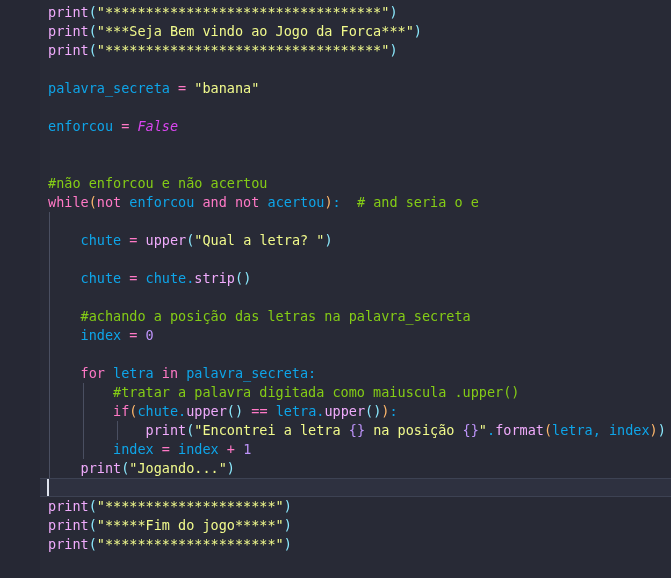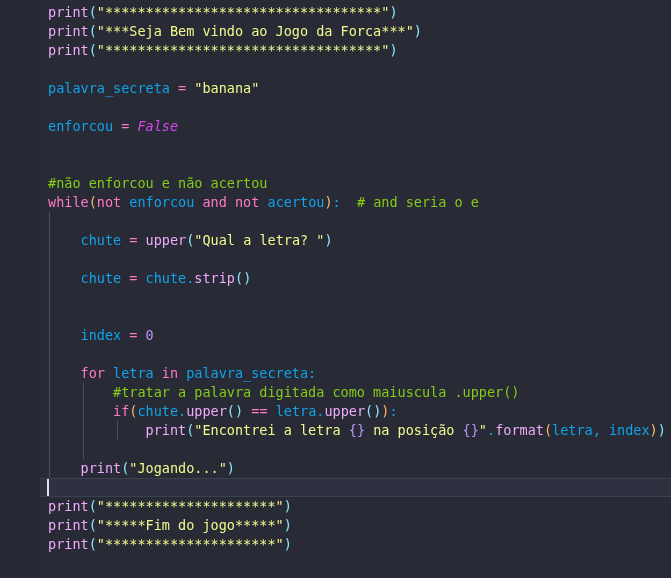--- a/index.html
+++ b/index.html
@@ -146,26 +146,28 @@
       <div class="line" style="top: 98px;"></div>
       <div class="line" style="top: 117px;"><span class="t-plain">enforcou</span><span class="t-plain"> </span><span class="t-op">=</span><span class="t-plain"> </span><span class="t-const">False</span></div>
       <div class="line" style="top: 155px;"></div>
       <div class="line" style="top: 174px;"><span class="t-com">#não enforcou e não acertou</span></div>
       <div class="line" style="top: 193px;"><span class="t-kw">while</span><span class="t-paren2">(</span><span class="t-kw">not</span><span class="t-plain"> enforcou </span><span class="t-kw">and</span><span class="t-plain"> </span><span class="t-kw">not</span><span class="t-plain"> acertou</span><span class="t-paren2">)</span><span class="t-plain">:</span><span class="t-plain">  </span><span class="t-com"># and seria o e</span></div>
       <div class="line" style="top: 212px;"></div>
       <div class="line" style="top: 231px;"><span class="t-plain">    </span><span class="t-plain">chute</span><span class="t-plain"> </span><span class="t-op">=</span><span class="t-plain"> </span><span class="t-fn">upper</span><span class="t-paren1">(</span><span class="t-str">"Qual a letra? "</span><span class="t-paren1">)</span></div>
       <div class="line" style="top: 250px;"><span class="t-plain">    </span></div>
       <div class="line" style="top: 269px;"><span class="t-plain">    </span><span class="t-plain">chute</span><span class="t-plain"> </span><span class="t-op">=</span><span class="t-plain"> </span><span class="t-plain">chute</span><span class="t-plain">.</span><span class="t-fn">strip</span><span class="t-paren1">()</span></div>
       <div class="line" style="top: 288px;"></div>
+      <div class="line" style="top: 307px;"><span class="t-plain">    </span><span class="t-com">#achando a posição das letras na palavra_secreta</span></div>
       <div class="line" style="top: 326px;"><span class="t-plain">    </span><span class="t-plain">index</span><span class="t-plain"> </span><span class="t-op">=</span><span class="t-plain"> </span><span class="t-num">0</span></div>
       <div class="line" style="top: 345px;"></div>
       <div class="line" style="top: 364px;"><span class="t-plain">    </span><span class="t-kw">for</span><span class="t-plain"> letra </span><span class="t-kw">in</span><span class="t-plain"> palavra_secreta:</span></div>
       <div class="line" style="top: 383px;"><span class="t-plain">        </span><span class="t-com">#tratar a palavra digitada como maiuscula .upper()</span></div>
       <div class="line" style="top: 402px;"><span class="t-plain">        </span><span class="t-kw">if</span><span class="t-paren2">(</span><span class="t-plain">chute</span><span class="t-plain">.</span><span class="t-fn">upper</span><span class="t-paren1">()</span><span class="t-plain"> </span><span class="t-op">==</span><span class="t-plain"> letra</span><span class="t-plain">.</span><span class="t-fn">upper</span><span class="t-paren1">()</span><span class="t-paren2">)</span><span class="t-plain">:</span></div>
       <div class="line" style="top: 421px;"><span class="t-plain">            </span><span class="t-fn">print</span><span class="t-paren1">(</span><span class="t-str">"Encontrei a letra </span><span class="t-brace">{}</span><span class="t-str"> na posição </span><span class="t-brace">{}</span><span class="t-str">"</span><span class="t-plain">.</span><span class="t-fn">format</span><span class="t-paren2">(</span><span class="t-plain">letra, index</span><span class="t-paren2">)</span><span class="t-paren1">)</span></div>
+      <div class="line" style="top: 440px;"><span class="t-plain">        </span><span class="t-plain">index</span><span class="t-plain"> </span><span class="t-op">=</span><span class="t-plain"> index </span><span class="t-op">+</span><span class="t-plain"> </span><span class="t-num">1</span></div>
       <div class="line" style="top: 459px;"><span class="t-plain">    </span><span class="t-fn">print</span><span class="t-paren1">(</span><span class="t-str">"Jogando..."</span><span class="t-paren1">)</span></div>
       <div class="line" style="top: 478px;"></div>
       <div class="line" style="top: 497px;"><span class="t-fn">print</span><span class="t-paren1">(</span><span class="t-str">"*********************"</span><span class="t-paren1">)</span></div>
       <div class="line" style="top: 516px;"><span class="t-fn">print</span><span class="t-paren1">(</span><span class="t-str">"*****Fim do jogo*****"</span><span class="t-paren1">)</span></div>
       <div class="line" style="top: 535px;"><span class="t-fn">print</span><span class="t-paren1">(</span><span class="t-str">"*********************"</span><span class="t-paren1">)</span></div>
       <div class="line" style="top: 554px;"></div>
     </div>
   <div id="caret-layer">
       <div class="caret" style="left: 47px; top: 479px;"></div>
     </div>

